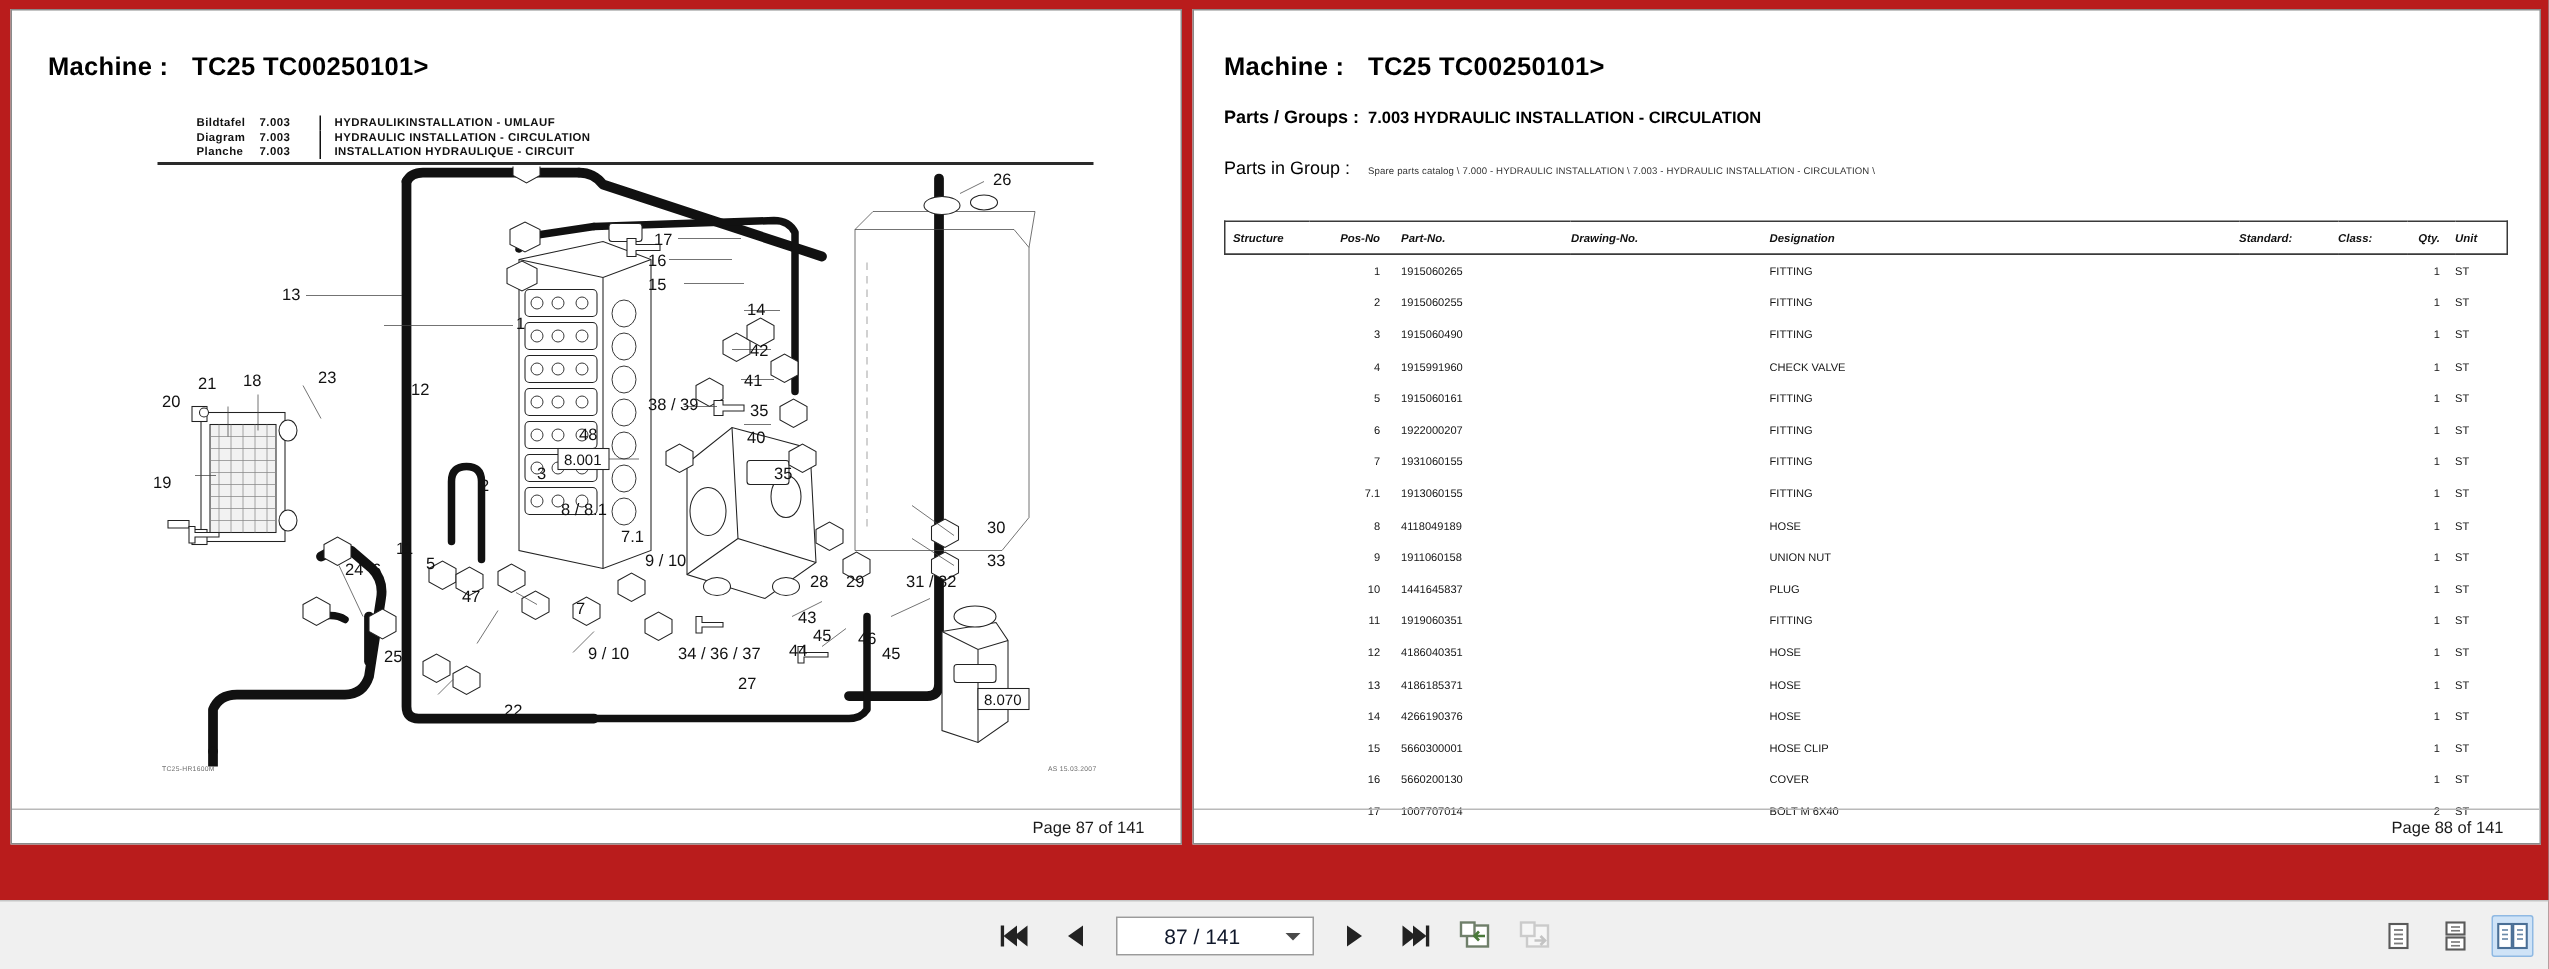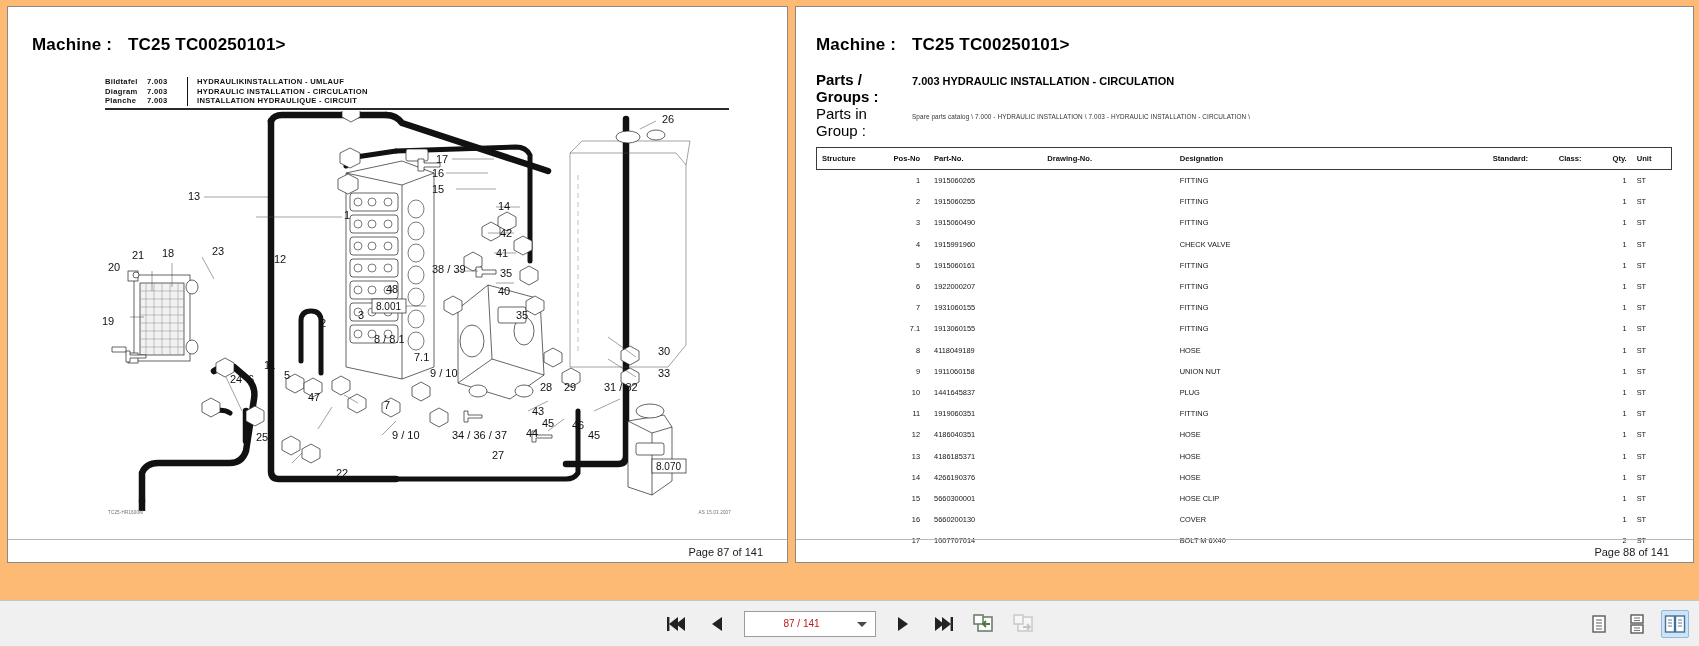--- a/index.html
+++ b/index.html
@@ -11,21 +11,21 @@
   }
   #app { position: relative; width: 1699px; height: 646px; background: #9e9e9e; }
 
   
   .viewer {
     position: absolute; left: 0; top: 0;
     width: 1699px; height: 600px;
     display: flex; flex-direction: row;
     gap: 6px;
     padding: 6px 0 0 0;
-    background: #fdba74;
+    background: #b91c1c;
   }
   .page {
     position: relative;
     background: #ffffff;
     border: 1px solid #8a8a8a;
     overflow: hidden;
   }
   .page-left  { width: 781px; height: 557px; margin-left: 7px; }
   .page-right { width: 899px; height: 557px; margin-left: 1px; }
 
@@ -50,21 +50,21 @@
 
   
   .lp-header { position: absolute; left: 24px; top: 28px; }
   .lp-header .machine-label { width: 96px; }
 
   
   .diagram-title {
     position: absolute; left: 97px; top: 70px; width: 624px;
   }
   .dt-row { display: flex; font-size: 7.6px; font-weight: bold; letter-spacing: .3px; line-height: 9.6px; color:#111; }
-  .dt-lang { width: 42px; }
+  .dt-lang { width: 42px; margin-left: 26px; }
   .dt-num  { width: 40px; }
   .dt-bar  { width: 1px; background: #111; margin-right: 9px; align-self: stretch; }
   .dt-desc { white-space: nowrap; }
   .dt-underline { margin-top: 2px; border-bottom: 2px solid #2a2a2a; width: 624px; }
 
   
   .drawing { position: absolute; left: 88px; top: 104px; width: 650px; height: 400px; }
   .drawing svg { width: 100%; height: 100%; display:block; }
 
   .dwg-code {
@@ -76,33 +76,33 @@
     position: absolute; right: 56px; top: 503px;
     font-size: 4.5px; color:#6d6d6d; letter-spacing:.2px;
     font-family: "Liberation Sans", sans-serif;
   }
 
   
   .rp-header { position: absolute; left: 20px; top: 28px; }
   .rp-header .machine-label { width: 96px; }
 
   .meta-row { position: absolute; display: flex; align-items: baseline; }
-  .meta-key   { font-size: 15px; font-weight: bold; color: #000; width: 96px; }
+  .meta-key   { font-size: 12px; font-weight: bold; color: #000; width: 96px; }
   .meta-key.light { font-weight: normal; margin-top: 12px; }
   .meta-val   { font-size: 11px; font-weight: bold; color: #000; }
   .meta-val.small { font-size: 6.4px; font-weight: normal; color:#333; letter-spacing:.1px; }
 
   .parts-group { left: 20px; top: 64px; }
   .parts-in-group { left: 20px; top: 86px; }
 
   
   .parts-table { position: absolute; left: 20px; top: 140px; width: 856px; }
   table { width: 100%; border-collapse: collapse; }
   thead th {
-    font-size: 7.6px; font-weight: bold; 
+    font-size: 7.6px; font-weight: bold; font-style: italic;
     text-align: left; color:#111;
     padding: 6px 0 6px 0;
     border-top: 1px solid #3a3a3a;
     border-bottom: 1px solid #3a3a3a;
     white-space: nowrap;
   }
   thead th:first-child { border-left: 1px solid #3a3a3a; padding-left: 5px; }
   thead th:last-child  { border-right: 1px solid #3a3a3a; }
   tbody td {
     font-size: 7.4px; color:#141414; padding: 6.1px 0 6.1px 0;
@@ -144,21 +144,21 @@
   .tb-btn.disabled { opacity: .42; cursor: default; }
   .page-select {
     position: relative;
     width: 132px; height: 26px;
     background: #ffffff;
     border: 1px solid #9b9b9b;
     display: flex; align-items: center; justify-content: center;
     box-shadow: inset 0 1px 0 #fff;
   }
   .page-select .ps-text {
-    font-size: 10px; color: #b91c1c;
+    font-size: 14px; color: #0f172a;
     text-align: center; width: 100%;
     padding-right: 16px;
   }
   .ps-arrow {
     position: absolute; right: 8px; top: 50%;
     width: 0; height: 0;
     margin-top: -2px;
     border-left: 5px solid transparent;
     border-right: 5px solid transparent;
     border-top: 5px solid #4a4a4a;

